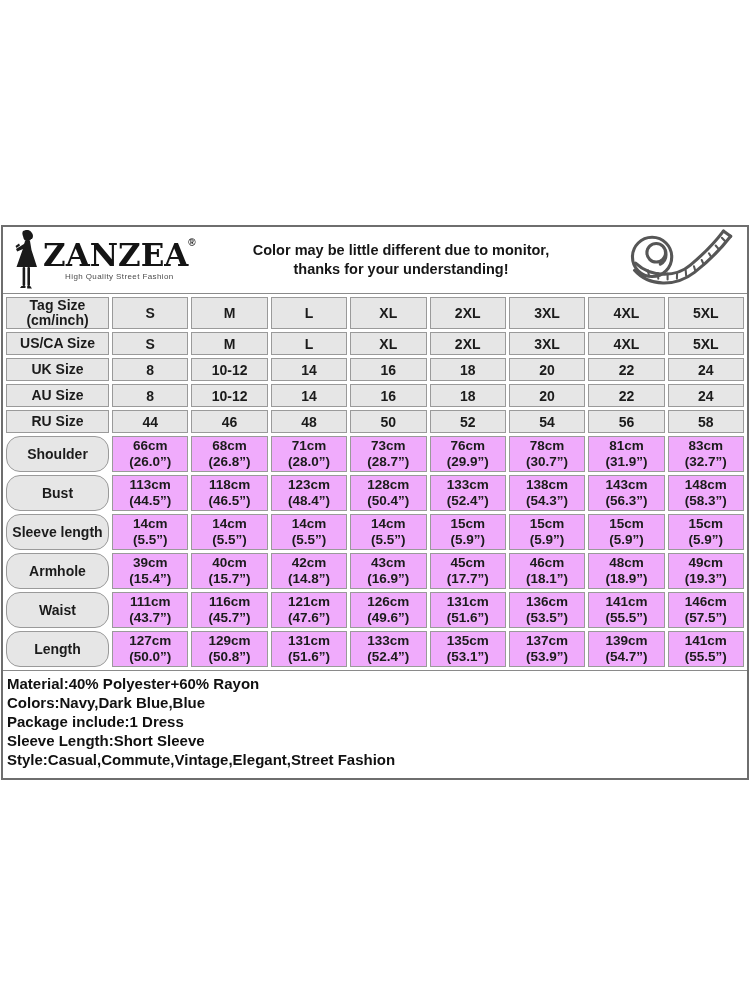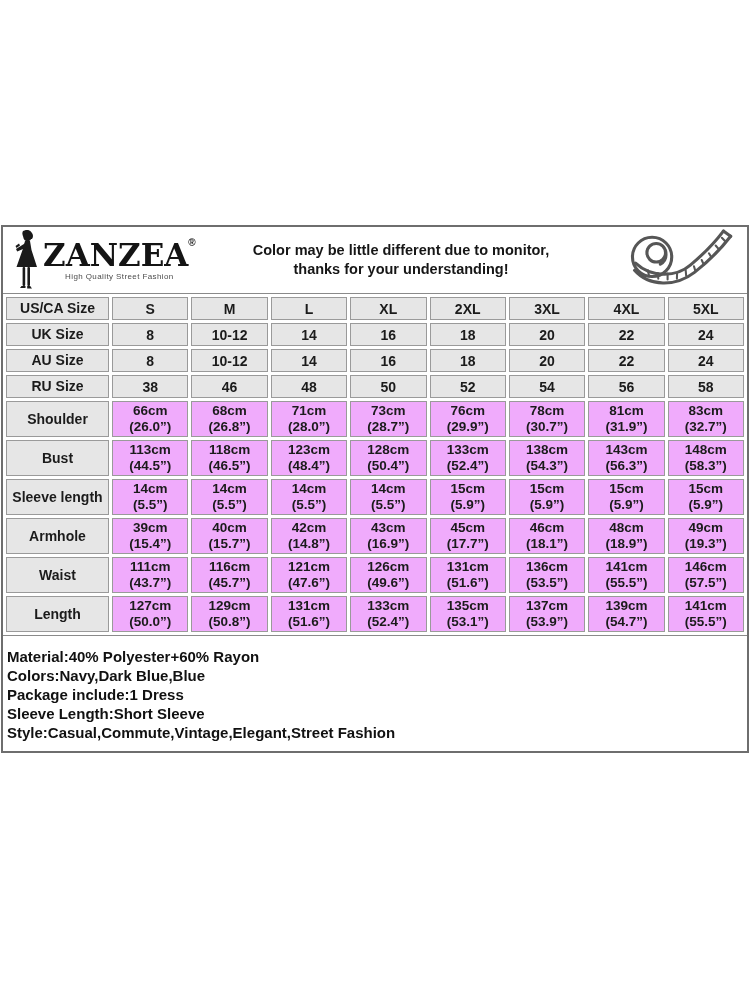--- a/index.html
+++ b/index.html
@@ -46,27 +46,27 @@
     font-weight: bold; color: #1b1b1b;
   }
   table.sizes td {
     border: 1px solid #9a9a9a;
     text-align: center; vertical-align: middle;
     padding: 0; overflow: hidden;
   }
   tr.size td { background: #e6e6e6; height: 21px; font-size: 14px; }
   tr.tall td { height: 30px; }
   tr.measure td { background: #f0abfc; height: 34px; font-size: 13.5px; line-height: 16px; }
-  tr.measure td.lbl { background: #e6e6e6; font-size: 14px; }
+  tr.measure td.lbl { background: #e6e6e6; font-size: 14px; border-radius: 14px; }
   td.lbl { font-size: 14px; line-height: 15px; }
 
   
   .info {
     border-top: 1px solid #8a8a8a;
-    padding: 11px 5px 9px 4px;
+    padding: 3px 5px 9px 4px;
     font-weight: bold; font-size: 15px; line-height: 19px; color: #111;
   }
 </style>
 </head>
 <body>
 
 <div class="sheet">
   <div class="panel">
 
     <div class="hdr">
@@ -127,20 +127,31 @@
         <col>
           <col>
           <col>
           <col>
           <col>
           <col>
           <col>
           <col>
       </colgroup>
       <tbody>
+          <tr class="size tall">
+            <td class="lbl">Tag Size<br>(cm/inch)</td>
+            <td>S</td>
+            <td>M</td>
+            <td>L</td>
+            <td>XL</td>
+            <td>2XL</td>
+            <td>3XL</td>
+            <td>4XL</td>
+            <td>5XL</td>
+          </tr>
           <tr class="size">
             <td class="lbl">US/CA Size</td>
             <td>S</td>
             <td>M</td>
             <td>L</td>
             <td>XL</td>
             <td>2XL</td>
             <td>3XL</td>
             <td>4XL</td>
             <td>5XL</td>
@@ -162,21 +173,21 @@
             <td>10-12</td>
             <td>14</td>
             <td>16</td>
             <td>18</td>
             <td>20</td>
             <td>22</td>
             <td>24</td>
           </tr>
           <tr class="size">
             <td class="lbl">RU Size</td>
-            <td>38</td>
+            <td>44</td>
             <td>46</td>
             <td>48</td>
             <td>50</td>
             <td>52</td>
             <td>54</td>
             <td>56</td>
             <td>58</td>
           </tr>
           <tr class="measure">
             <td class="lbl">Shoulder</td>

